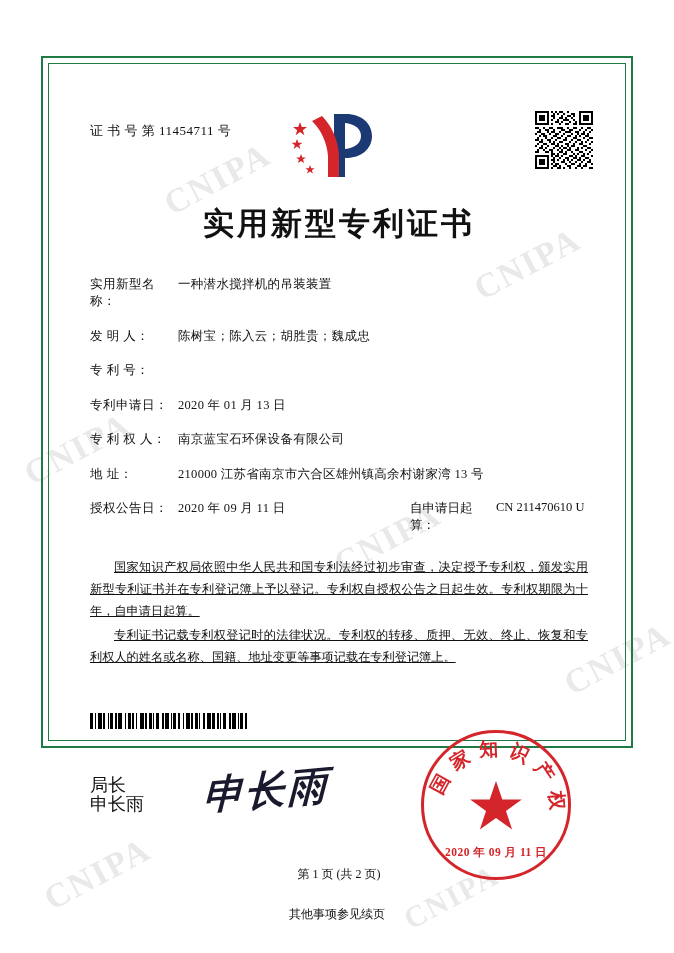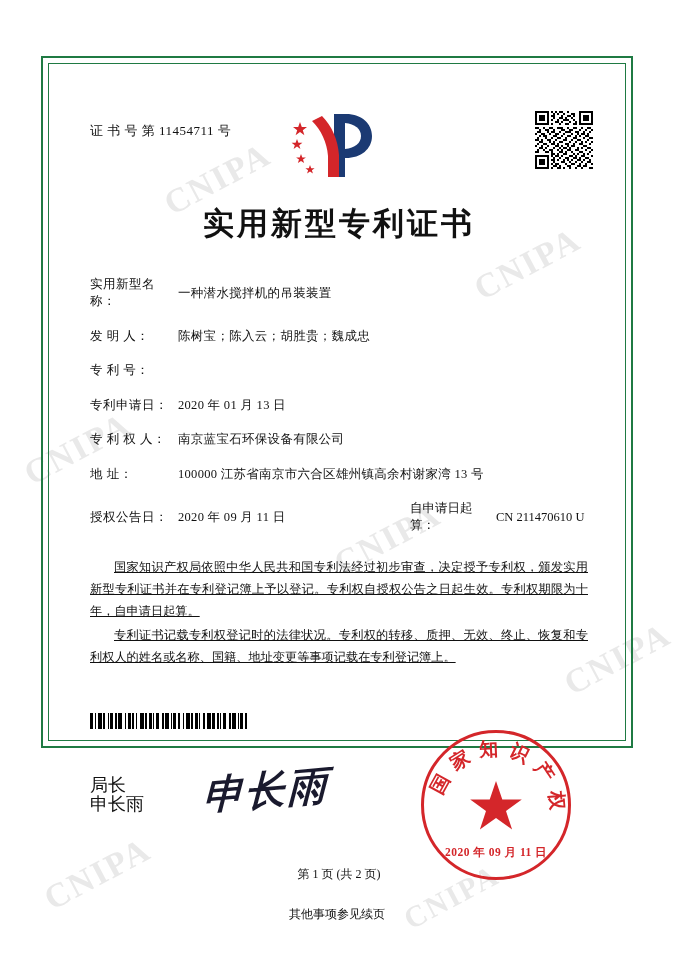--- a/index.html
+++ b/index.html
@@ -113,21 +113,21 @@
   .fields {
     position: absolute;
     left: 47px;
     top: 218px;
     width: 505px;
     font-size: 12.5px;
     color: #111;
   }
   .frow {
     display: flex;
-    align-items: center;
+    align-items: flex-start;
     margin-bottom: 17.5px;
   }
   .flabel {
     width: 88px;
     flex: 0 0 88px;
     letter-spacing: 0.5px;
   }
   .fvalue {
     flex: 1;
     letter-spacing: 0.3px;
@@ -520,21 +520,21 @@
       <div class="frow">
         <div class="flabel">专利申请日：</div>
         <div class="fvalue">2020 年 01 月 13 日</div>
       </div>
       <div class="frow">
         <div class="flabel">专 利 权 人：</div>
         <div class="fvalue">南京蓝宝石环保设备有限公司</div>
       </div>
       <div class="frow">
         <div class="flabel">地 址：</div>
-        <div class="fvalue">100000 江苏省南京市六合区雄州镇高余村谢家湾 13 号</div>
+        <div class="fvalue">210000 江苏省南京市六合区雄州镇高余村谢家湾 13 号</div>
       </div>
       <div class="frow two-col">
         <div class="flabel">授权公告日：</div>
         <div class="fvalue">2020 年 09 月 11 日</div>
         <div class="flabel2">自申请日起算：</div>
         <div class="fvalue2">CN 211470610 U</div>
       </div>
     </div>
 
     <div class="paras">

